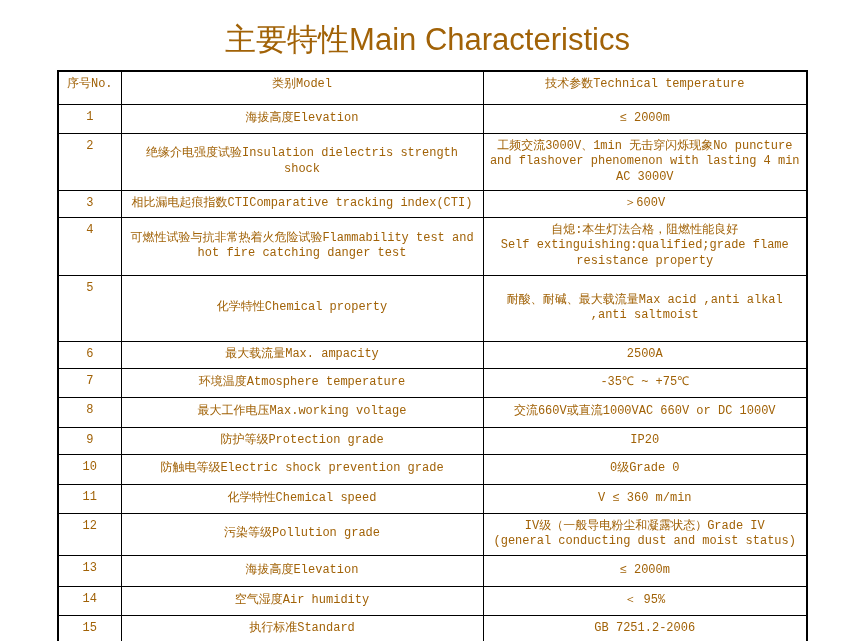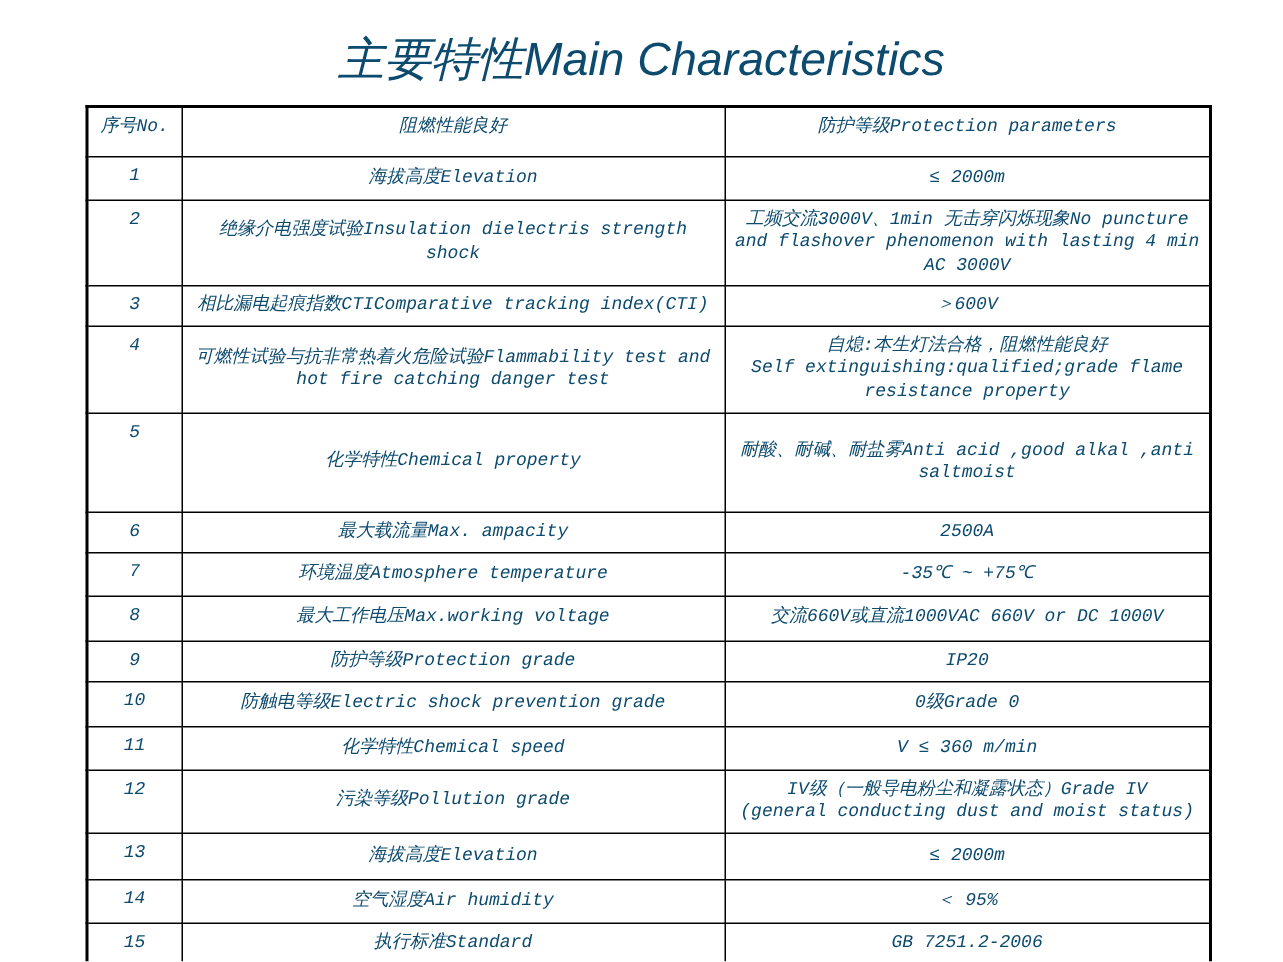--- a/index.html
+++ b/index.html
@@ -7,22 +7,21 @@
     padding: 0;
     background: #ffffff;
   }
   #slide {
     position: relative;
     width: 855px;
     height: 641px;
     background: #ffffff;
     overflow: hidden;
     font-family: "Liberation Mono", monospace;
-    color: #0c4a6e;
-    font-style: italic;
+    color: #a16207;
   }
   .title {
     position: absolute;
     top: 21px;
     left: 0;
     right: 0;
     text-align: center;
     font-size: 31px;
     line-height: 37px;
     white-space: nowrap;
@@ -75,22 +74,22 @@
 
   <table class="char-table">
     <colgroup>
       <col style="width:63px">
       <col style="width:362px">
       <col style="width:324px">
     </colgroup>
     <thead>
       <tr style="height:33px">
         <th class="h-cell">序号No.</th>
-        <th class="h-cell">阻燃性能良好</th>
-        <th class="h-cell">防护等级Protection parameters</th>
+        <th class="h-cell">类别Model</th>
+        <th class="h-cell">技术参数Technical temperature</th>
       </tr>
     </thead>
     <tbody>
       <tr style="height:29px">
         <td class="no-cell">1</td>
         <td class="model-cell">海拔高度Elevation</td>
         <td class="params-cell">≤ 2000m</td>
       </tr>
       <tr style="height:53px">
         <td class="no-cell">2</td>
@@ -104,21 +103,21 @@
       </tr>
       <tr style="height:56px">
         <td class="no-cell">4</td>
         <td class="model-cell">可燃性试验与抗非常热着火危险试验Flammability test and hot fire catching danger test</td>
         <td class="params-cell">自熄:本生灯法合格，阻燃性能良好
 Self extinguishing:qualified;grade flame resistance property</td>
       </tr>
       <tr style="height:66px">
         <td class="no-cell">5</td>
         <td class="model-cell">化学特性Chemical property</td>
-        <td class="params-cell">耐酸、耐碱、耐盐雾Anti acid ,good alkal ,anti saltmoist</td>
+        <td class="params-cell">耐酸、耐碱、最大载流量Max acid ,anti alkal ,anti saltmoist</td>
       </tr>
       <tr style="height:27px">
         <td class="no-cell">6</td>
         <td class="model-cell">最大载流量Max. ampacity</td>
         <td class="params-cell">2500A</td>
       </tr>
       <tr style="height:29px">
         <td class="no-cell">7</td>
         <td class="model-cell">环境温度Atmosphere temperature</td>
         <td class="params-cell">-35℃ ~ +75℃</td>

